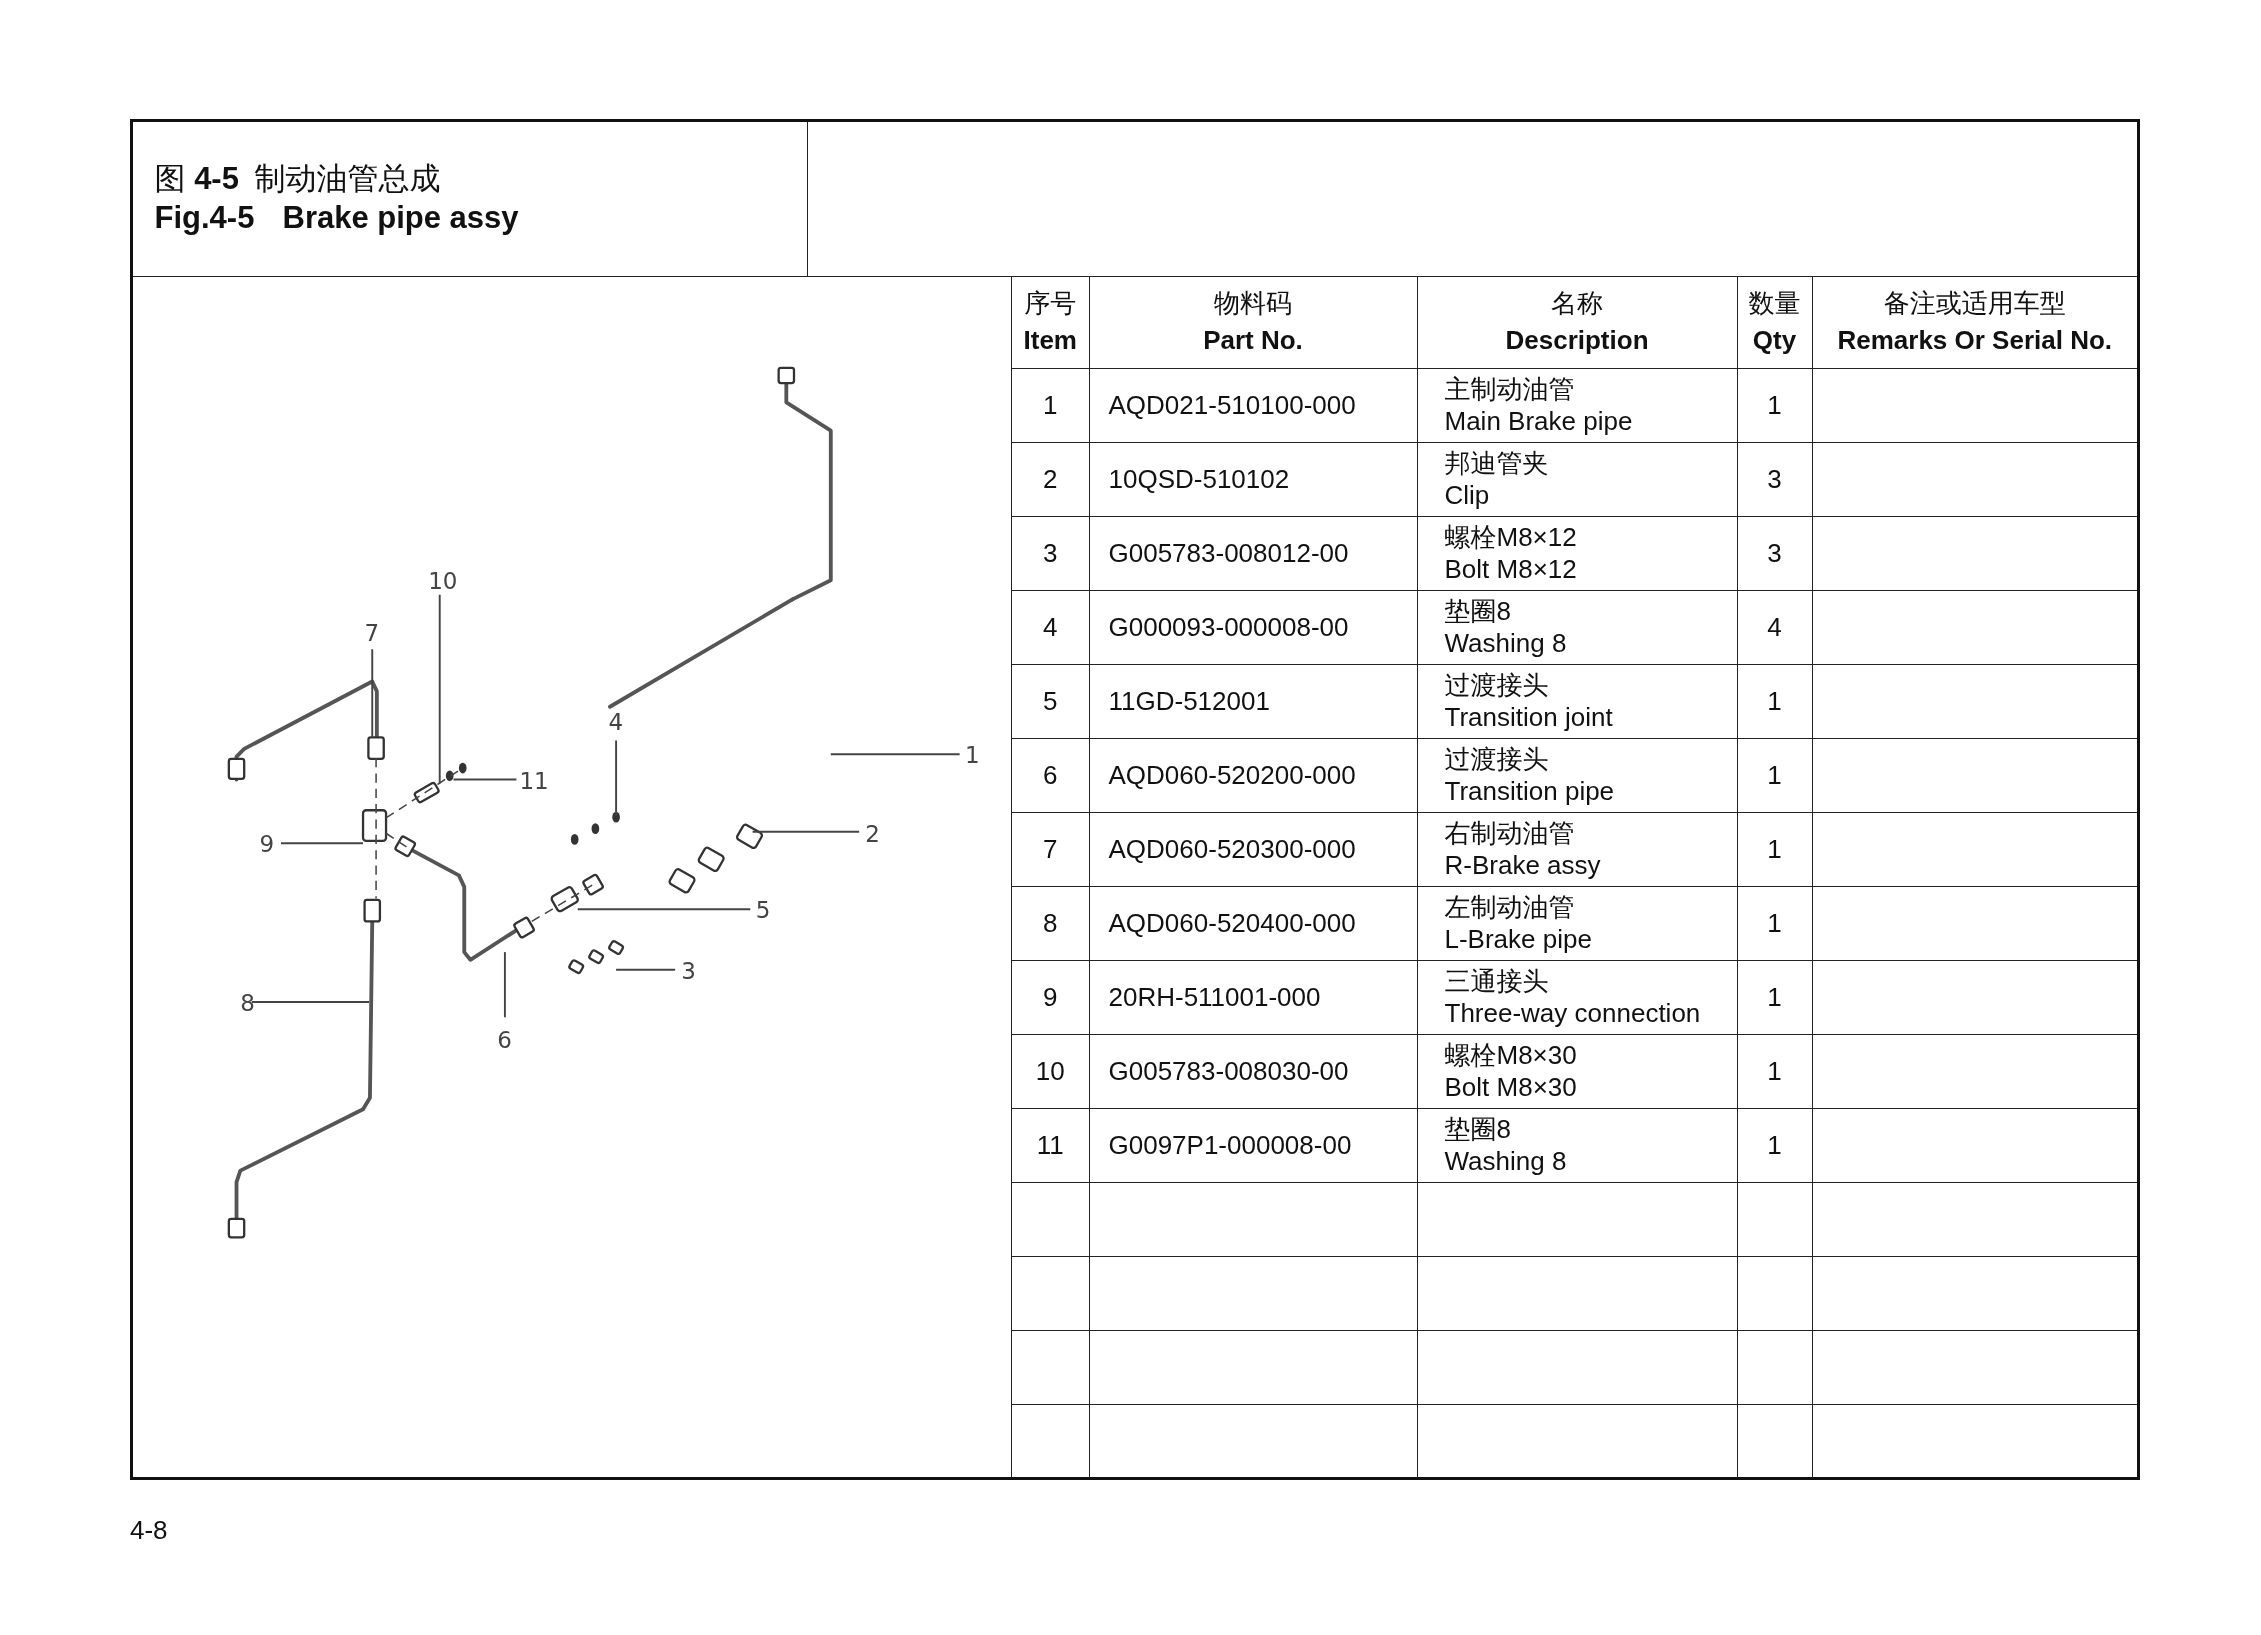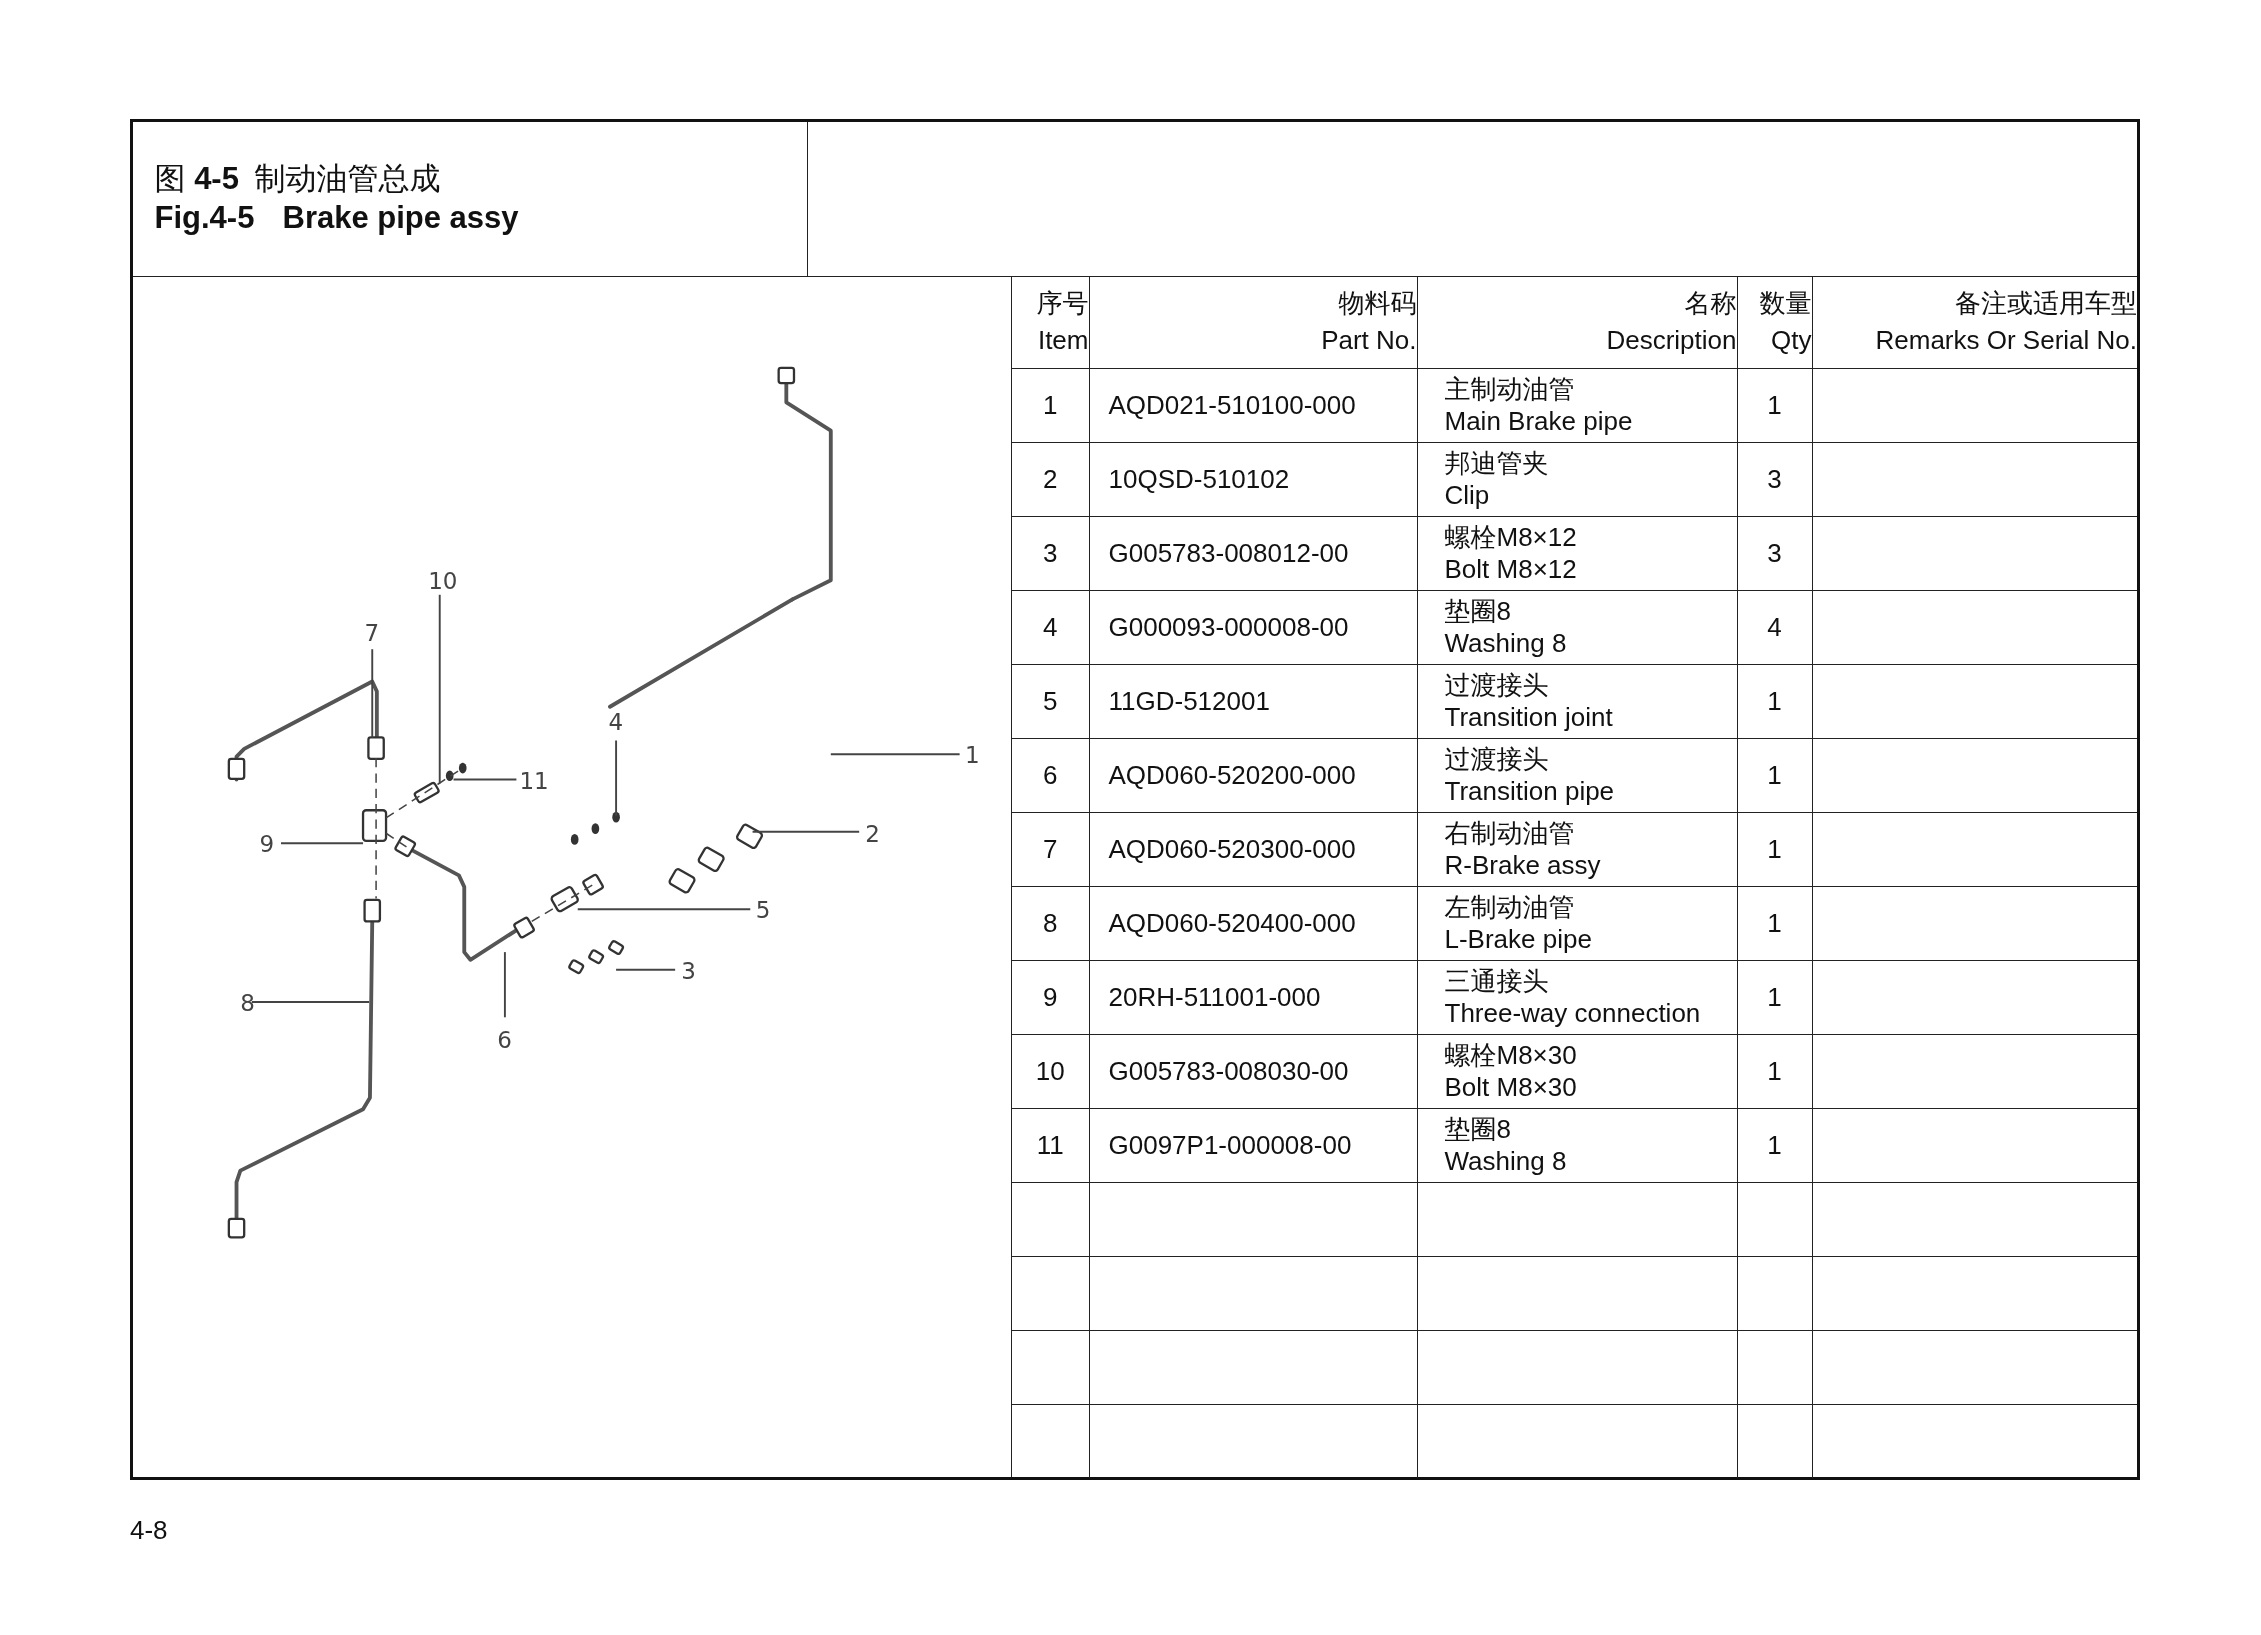--- a/index.html
+++ b/index.html
@@ -51,23 +51,23 @@
   th, td {
     border: 1.5px solid #222; padding: 0; font-weight: normal; font-size: 26px;
     vertical-align: middle;
   }
   tr:first-child th { border-top: none; }
   th:first-child, td:first-child { border-left: none; }
   th:last-child, td:last-child { border-right: none; }
   tr:last-child td { border-bottom: none; }
   thead tr { height: 91px; }
   tbody tr { height: 74px; }
-  th { text-align: right; line-height: 37px; }
+  th { text-align: center; line-height: 37px; }
   th .zh { display: block; font-size: 26px; }
-  th .en { display: block; font-size: 26px; }
+  th .en { display: block; font-size: 26px; font-weight: bold; }
   td.item, td.qty { text-align: center; }
   td.part { padding-left: 19px; }
   td.desc { padding-left: 27px; line-height: 32px; }
   td.desc .zh, td.desc .en { display: block; white-space: nowrap; }
   .page-number {
     position: absolute; left: 130px; top: 1515px; font-size: 26px;
   }
   .callout { font-family: "DejaVu Sans", sans-serif; font-size: 30px; fill: #444; }
 </style>
 </head>

